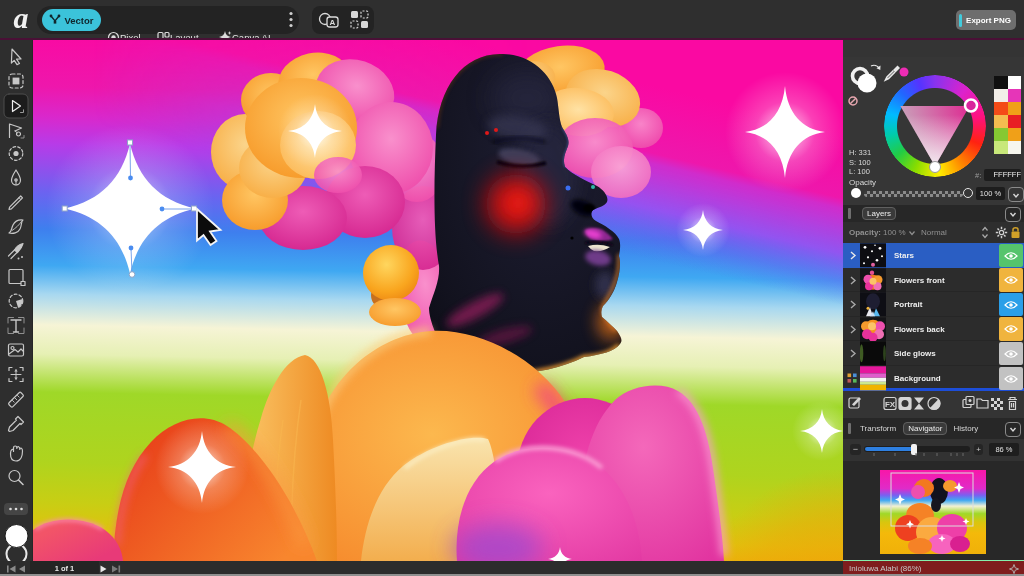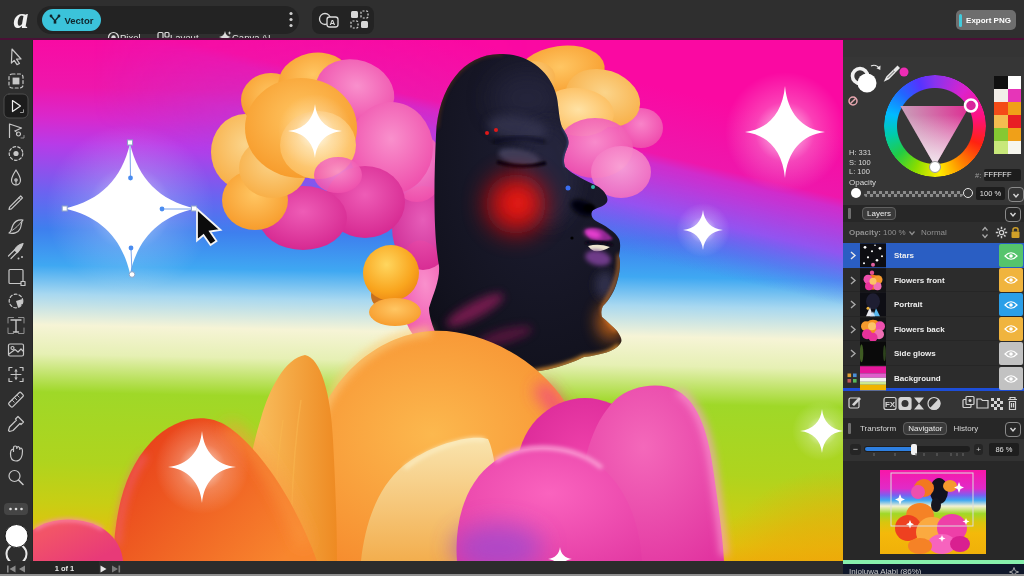--- a/index.html
+++ b/index.html
@@ -512,21 +512,21 @@
           <div style="background:#f0a018"></div>
         <div style="background:#f4bc50"></div>
           <div style="background:#e81e24"></div>
         <div style="background:#85c832"></div>
           <div style="background:#f0a018"></div>
         <div style="background:#c8e87a"></div>
           <div style="background:#f6f6ee"></div>
       </div>
       <div class="abs" style="left:6px;top:91px;font-size:7.5px;color:#d8d8d8;line-height:9.5px">H:&nbsp;331<br>S:&nbsp;100<br>L:&nbsp;100</div>
       <div class="abs" style="left:132px;top:114px;font-size:7.5px;color:#9a9a9a">#:</div>
-      <div class="abs" style="left:141px;top:112px;width:37px;height:12px;background:#1d1d1d;border-radius:2px;color:#f0f0f0;font-size:7.5px;text-align:left;line-height:12px">FFFFFF</div>
+      <div class="abs" style="left:141px;top:112px;width:37px;height:12px;background:#1d1d1d;border-radius:2px;color:#f0f0f0;font-size:7.5px;text-align:right;line-height:12px">FFFFFF</div>
       <div class="abs" style="left:6px;top:121px;font-size:8px;color:#d8d8d8">Opacity</div>
       <div class="abs" style="left:8px;top:131px;width:10px;height:10px;border-radius:50%;background:#fff"></div>
       <div class="abs" style="left:21px;top:133.5px;width:99px;height:6px;border-radius:3px;background:repeating-conic-gradient(#8a8a8a 0 25%,#3c3c3c 0 50%) 0 0/6px 6px"></div>
       <div class="abs" style="left:120px;top:131px;width:8px;height:8px;border-radius:50%;border:1.5px solid #e8e8e8"></div>
       <div class="abs" style="left:133px;top:129.5px;width:29px;height:13px;background:#1d1d1d;border-radius:2px;color:#e0e0e0;font-size:7.5px;text-align:center;line-height:13px">100&nbsp;%</div>
       <div class="vbtn" style="left:165px;top:129.5px"><svg width="14" height="13" viewBox="0 0 14 13">
             <path d="M4.5 5 L7 8 L9.5 5" stroke="#d8d8d8" stroke-width="1.4" fill="none"></path>
           </svg></div>
     </div>
 
@@ -776,21 +776,21 @@
             <path d="M79 12 L80.5 16 L84 17.5 L80.5 19 L79 23 L77.5 19 L74 17.5 L77.5 16 Z"></path>
             <path d="M30 50 L31.2 53 L34 54.2 L31.2 55.4 L30 58.5 L28.8 55.4 L26 54.2 L28.8 53 Z"></path>
             <path d="M62 65 L63 67.5 L65.5 68.5 L63 69.5 L62 72 L61 69.5 L58.5 68.5 L61 67.5 Z"></path>
             <path d="M86 48 L87 50.5 L89.5 51.5 L87 52.5 L86 55 L85 52.5 L82.5 51.5 L85 50.5 Z"></path>
           </g>
           <rect x="11" y="3" width="82" height="53" fill="none" stroke="#dcdcdc" stroke-width="1"></rect>
         </svg>
       </div>
     </div>
 
-    <div class="abs" style="top:520px;height:16px;width:181px;background:#0f172a;border-top:4px solid #86efac;box-sizing:border-box">
+    <div class="abs" style="top:520px;height:16px;width:181px;background:#7f1d1d;border-top:1px solid #86efac;box-sizing:border-box">
       <span class="abs" style="left:6px;top:3px;font-size:8px;color:#c6c6c6">Inioluwa Alabi (86%)</span>
       <svg class="abs" style="left:166px;top:3px" width="10" height="10" viewBox="0 0 10 10">
           <path d="M5 0.5 L6.2 3.8 L9.5 5 L6.2 6.2 L5 9.5 L3.8 6.2 L0.5 5 L3.8 3.8 Z" fill="none" stroke="#b8b8b8" stroke-width="0.9"></path>
         </svg>
     </div>
   </div>
   <div class="abs" id="botline"></div>
 </div>
 
 </body></html>

